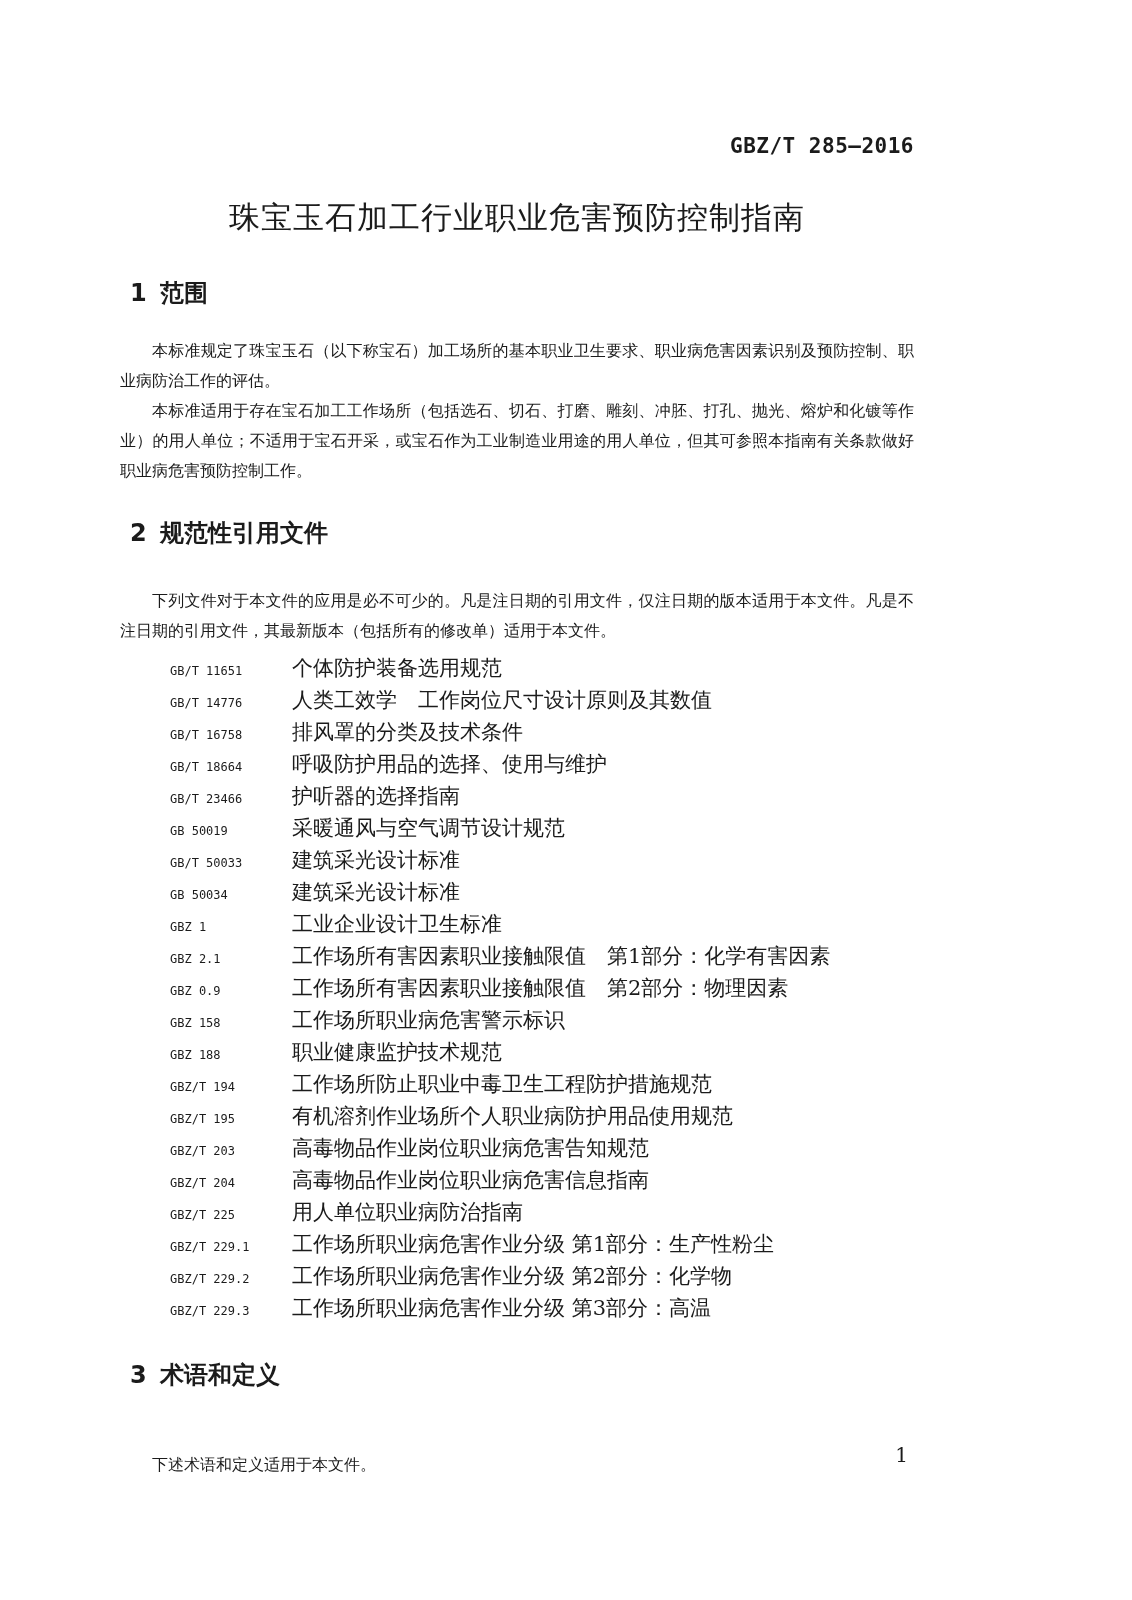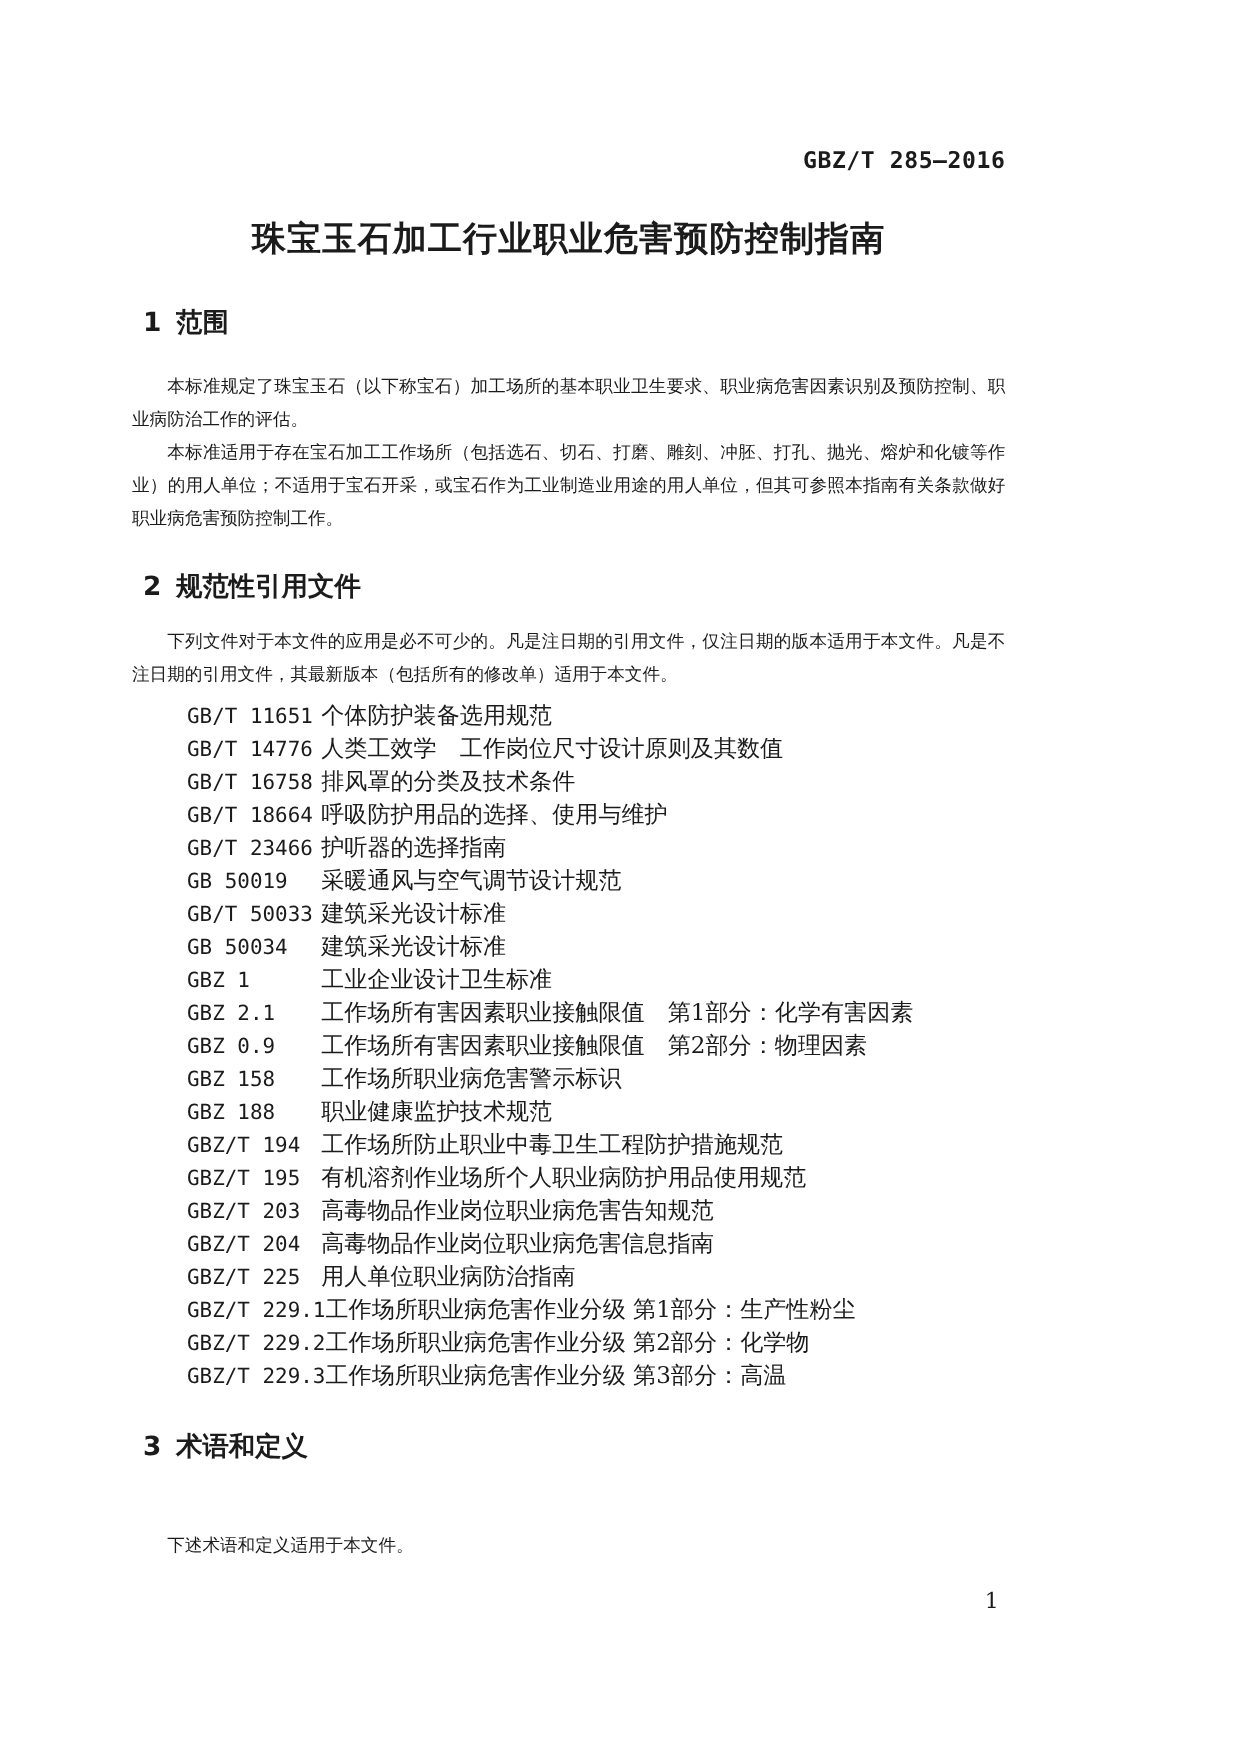--- a/index.html
+++ b/index.html
@@ -23,21 +23,21 @@
     text-align: right;
     font-family: "DejaVu Sans Mono", "DejaVu Sans", monospace;
     font-weight: 700;
     font-size: 21px;
     line-height: 24px;
     letter-spacing: 0.5px;
   }
   .doc-title {
     text-align: center;
     font-family: "DejaVu Sans", "Liberation Sans", sans-serif;
-    font-weight: 700;
+    font-weight: 400;
     font-size: 31px;
     line-height: 42px;
     margin-top: 38px;
     letter-spacing: 1px;
   }
   .section-heading {
     font-family: "DejaVu Sans", "Liberation Sans", sans-serif;
     font-weight: 700;
     font-size: 24px;
     line-height: 26px;
@@ -51,39 +51,39 @@
   .h2 { margin-top: 34px; }
   .h3 { margin-top: 36px; }
   .para {
     font-size: 16px;
     line-height: 30px;
     text-align: justify;
     text-indent: 2em;
     margin: 0;
   }
   .para.first { margin-top: 30px; }
-  .para.intro { margin-top: 22px; }
+  .para.intro { margin-top: 40px; }
   .para.single {
     margin-top: 62px;
     text-align: left;
   }
   .ref-list {
     margin-top: 8px;
     margin-left: 50px;
   }
   .ref-row {
     font-size: 21px;
     line-height: 29px;
     white-space: nowrap;
   }
   .ref-code {
     display: inline-block;
     min-width: 122px;
     font-family: "DejaVu Sans Mono", monospace;
-    font-size: 19px;
+    font-size: 12px;
     vertical-align: baseline;
   }
   .ref-title { }
   .page-number {
     position: absolute;
     top: 1443px;
     right: 128px;
     font-size: 20px;
     font-family: "DejaVu Serif", serif;
   }

